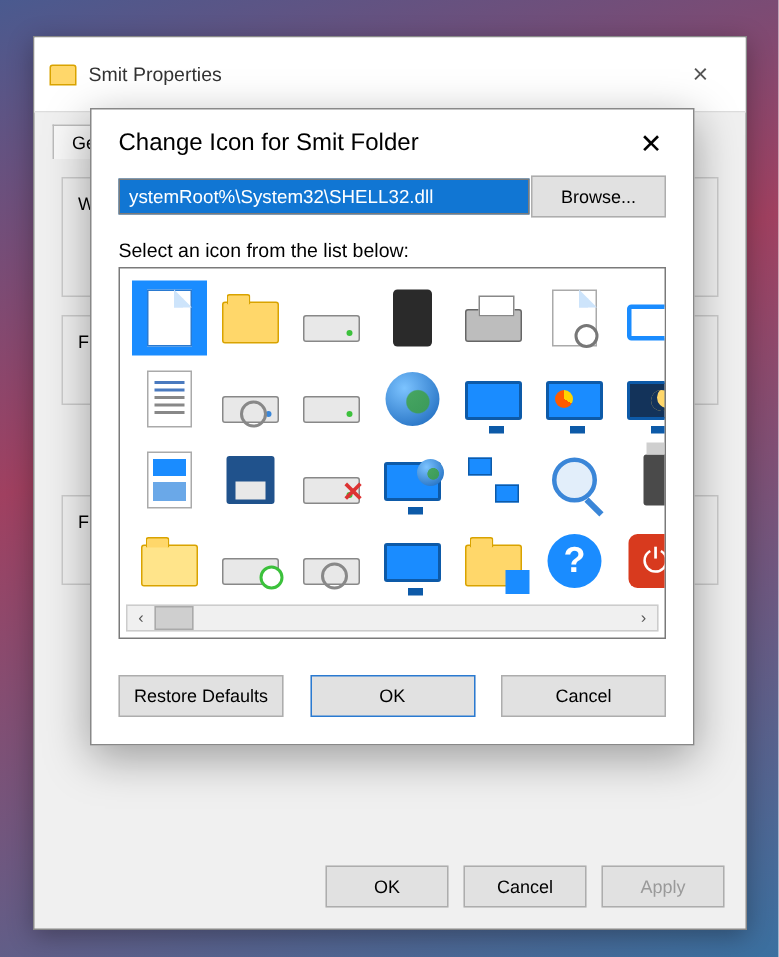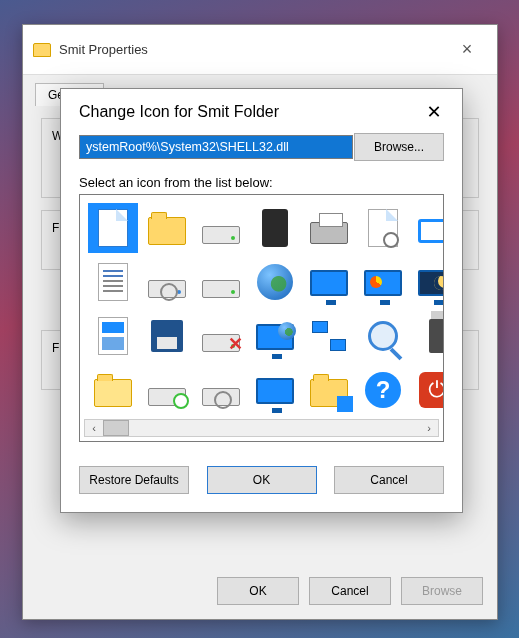--- a/index.html
+++ b/index.html
@@ -71,21 +71,21 @@
     background: #e1e1e1;
     border: 1px solid #adadad;
     text-align: center;
     cursor: pointer;
   }
   .btn.disabled { color: #9a9a9a; }
 
   
   .ci {
     position: absolute;
-    left: 60px; top: 88px;
+    left: 60px; top: 72px;
     width: 403px;
     background: #fff;
     border: 1px solid #888;
     box-shadow: 0 8px 28px rgba(0,0,0,.35);
     padding: 0 0 18px 0;
   }
   .ci-title {
     display: flex; align-items: center;
     padding: 12px 14px 10px 18px;
     font-size: 16px;
@@ -203,21 +203,21 @@
   <div class="tabs">
     <div class="tab"><span>General</span></div>
   </div>
   <div class="group-hint"><span>W</span></div>
   <div class="group-hint" style="min-height:60px"><span>F</span></div>
   <div class="group-hint" style="min-height:60px;margin-top:60px"><span>F</span></div>
 
   <div class="props-buttons">
     <div class="btn">OK</div>
     <div class="btn">Cancel</div>
-    <div class="btn disabled">Browse</div>
+    <div class="btn disabled">Apply</div>
   </div>
 </div>
 
 <div class="ci">
   <div class="ci-title">
     <div class="ci-title-text">Change Icon for Smit Folder</div>
     <div class="ci-close">✕</div>
   </div>
   <div class="ci-body">
     <div class="pathrow">

